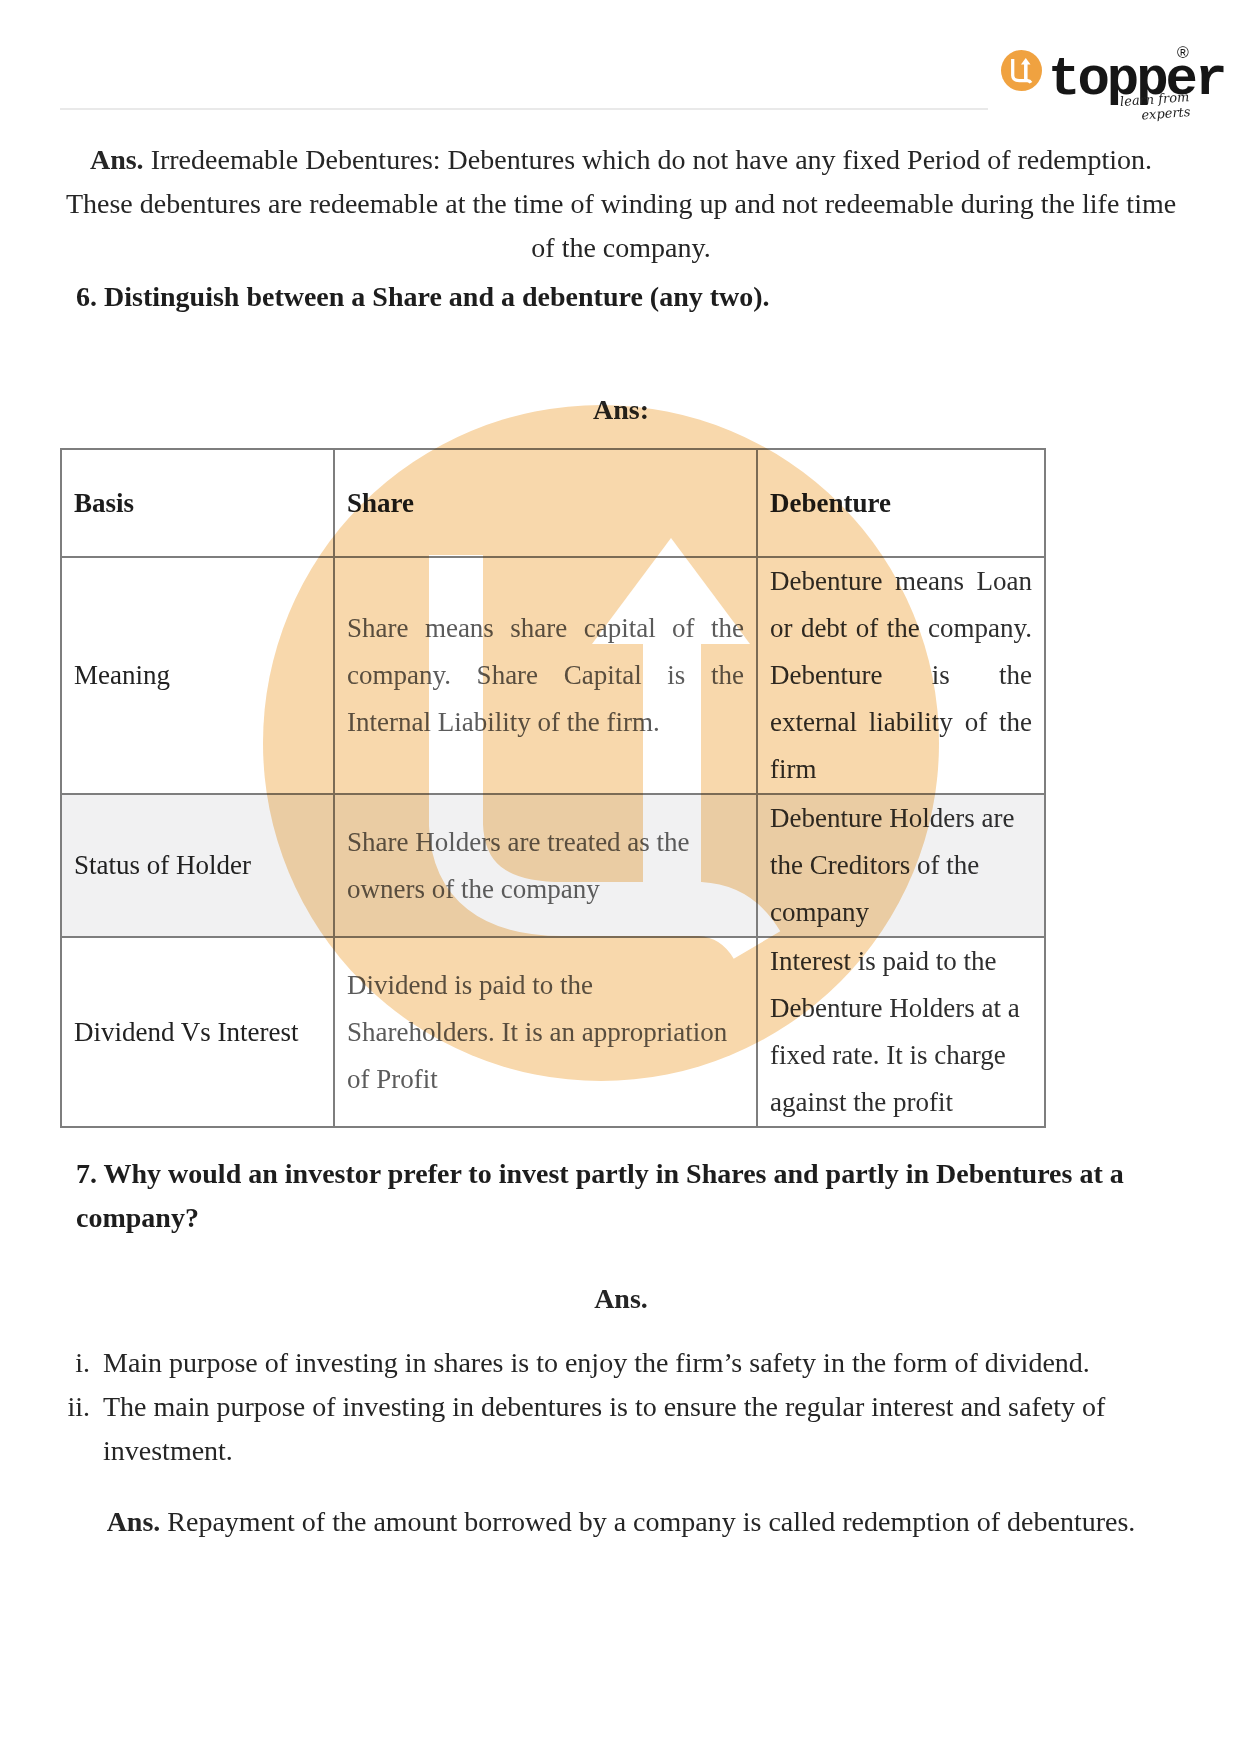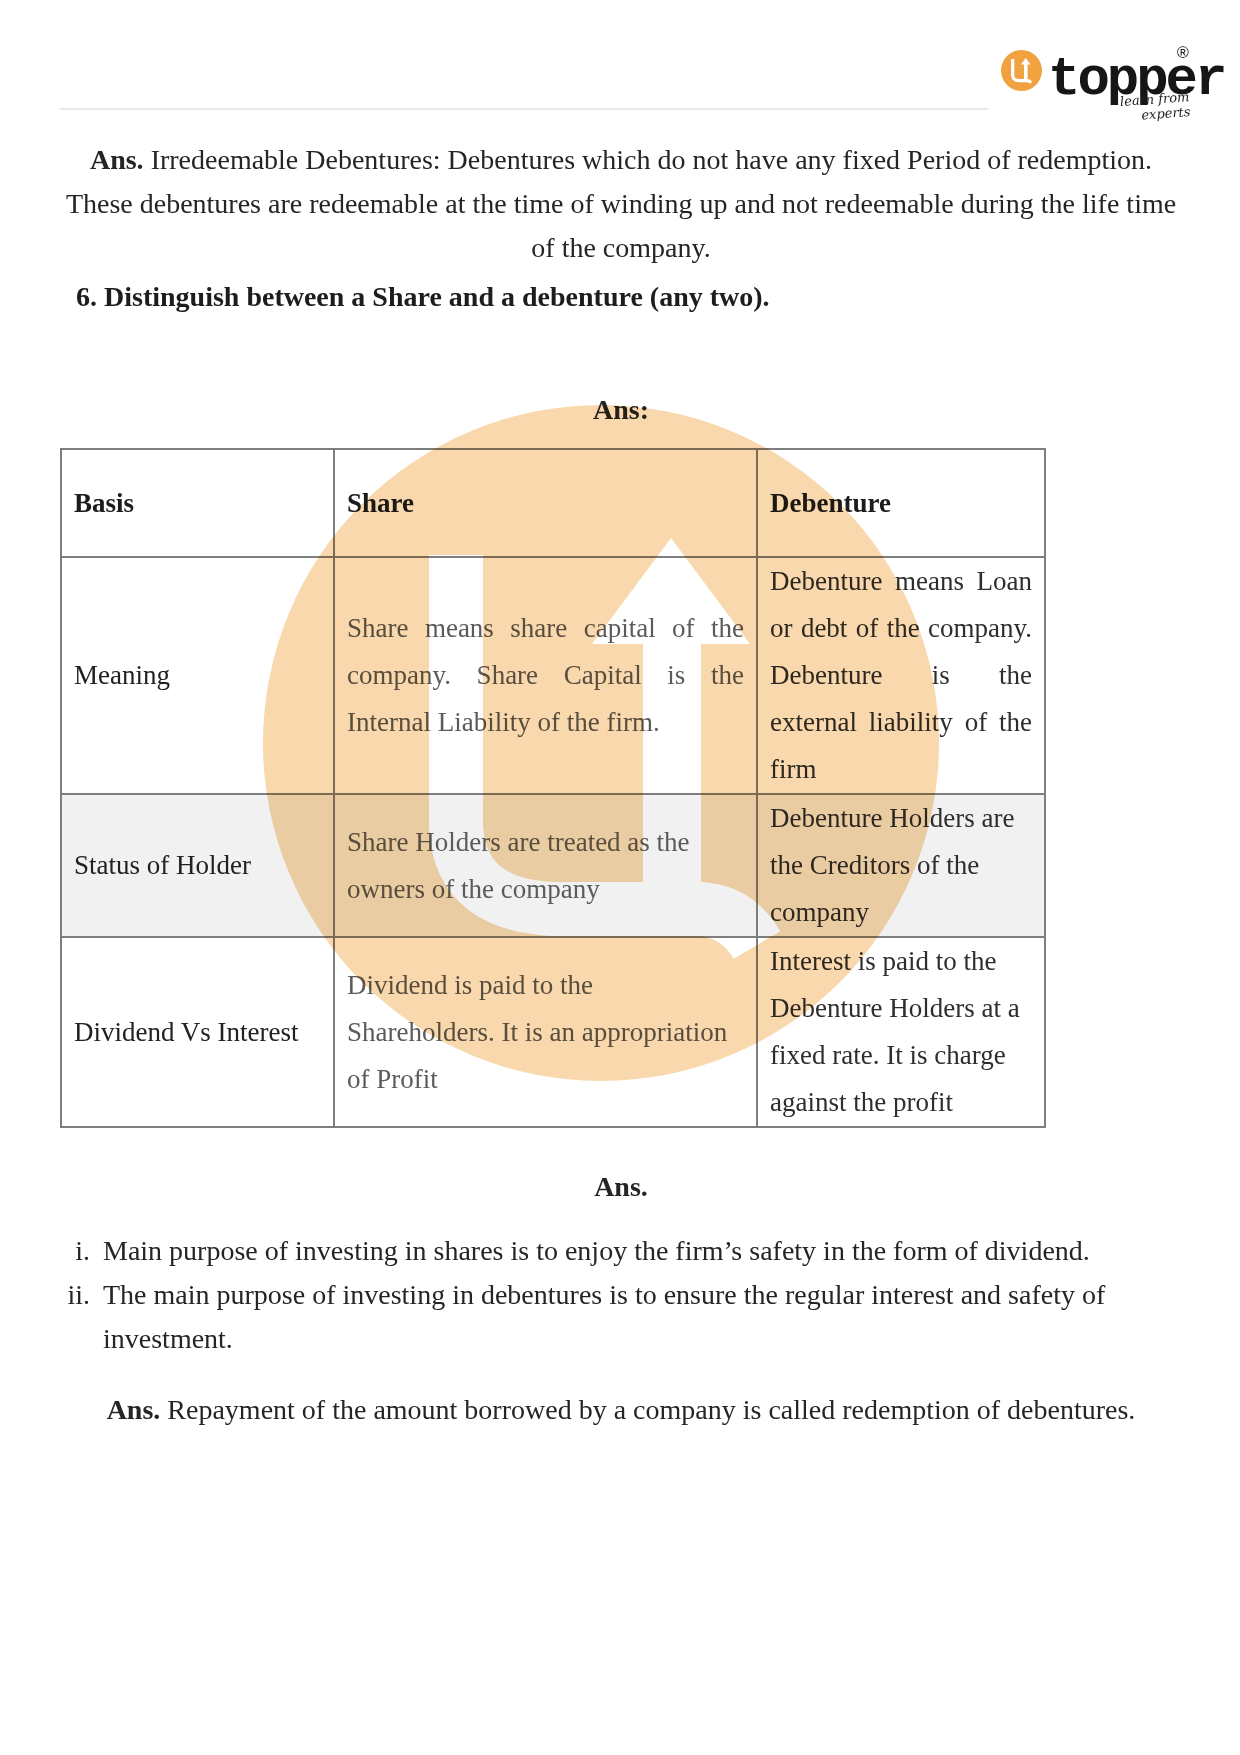--- a/index.html
+++ b/index.html
@@ -125,20 +125,21 @@
         <td class="c-deb">Debenture Holders are the Creditors of the company</td>
       </tr>
       <tr class="row-dividend">
         <td class="c-basis">Dividend Vs Interest</td>
         <td class="c-share">Dividend is paid to the Shareholders. It is an appropriation of Profit</td>
         <td class="c-deb">Interest is paid to the Debenture Holders at a fixed rate. It is charge against the profit</td>
       </tr>
     </tbody>
       </table>
 
+    <p class="q-heading h7">7. Why would an investor prefer to invest partly in Shares and partly in Debentures at a company?</p>
 
     <p class="para ansl7">Ans.</p>
 
     <div class="points">
       <div class="point">
         <span class="num">i.</span>
         <span class="txt">Main purpose of investing in shares is to enjoy the firm’s safety in the form of dividend.</span>
       </div>
       <div class="point">
         <span class="num">ii.</span>

